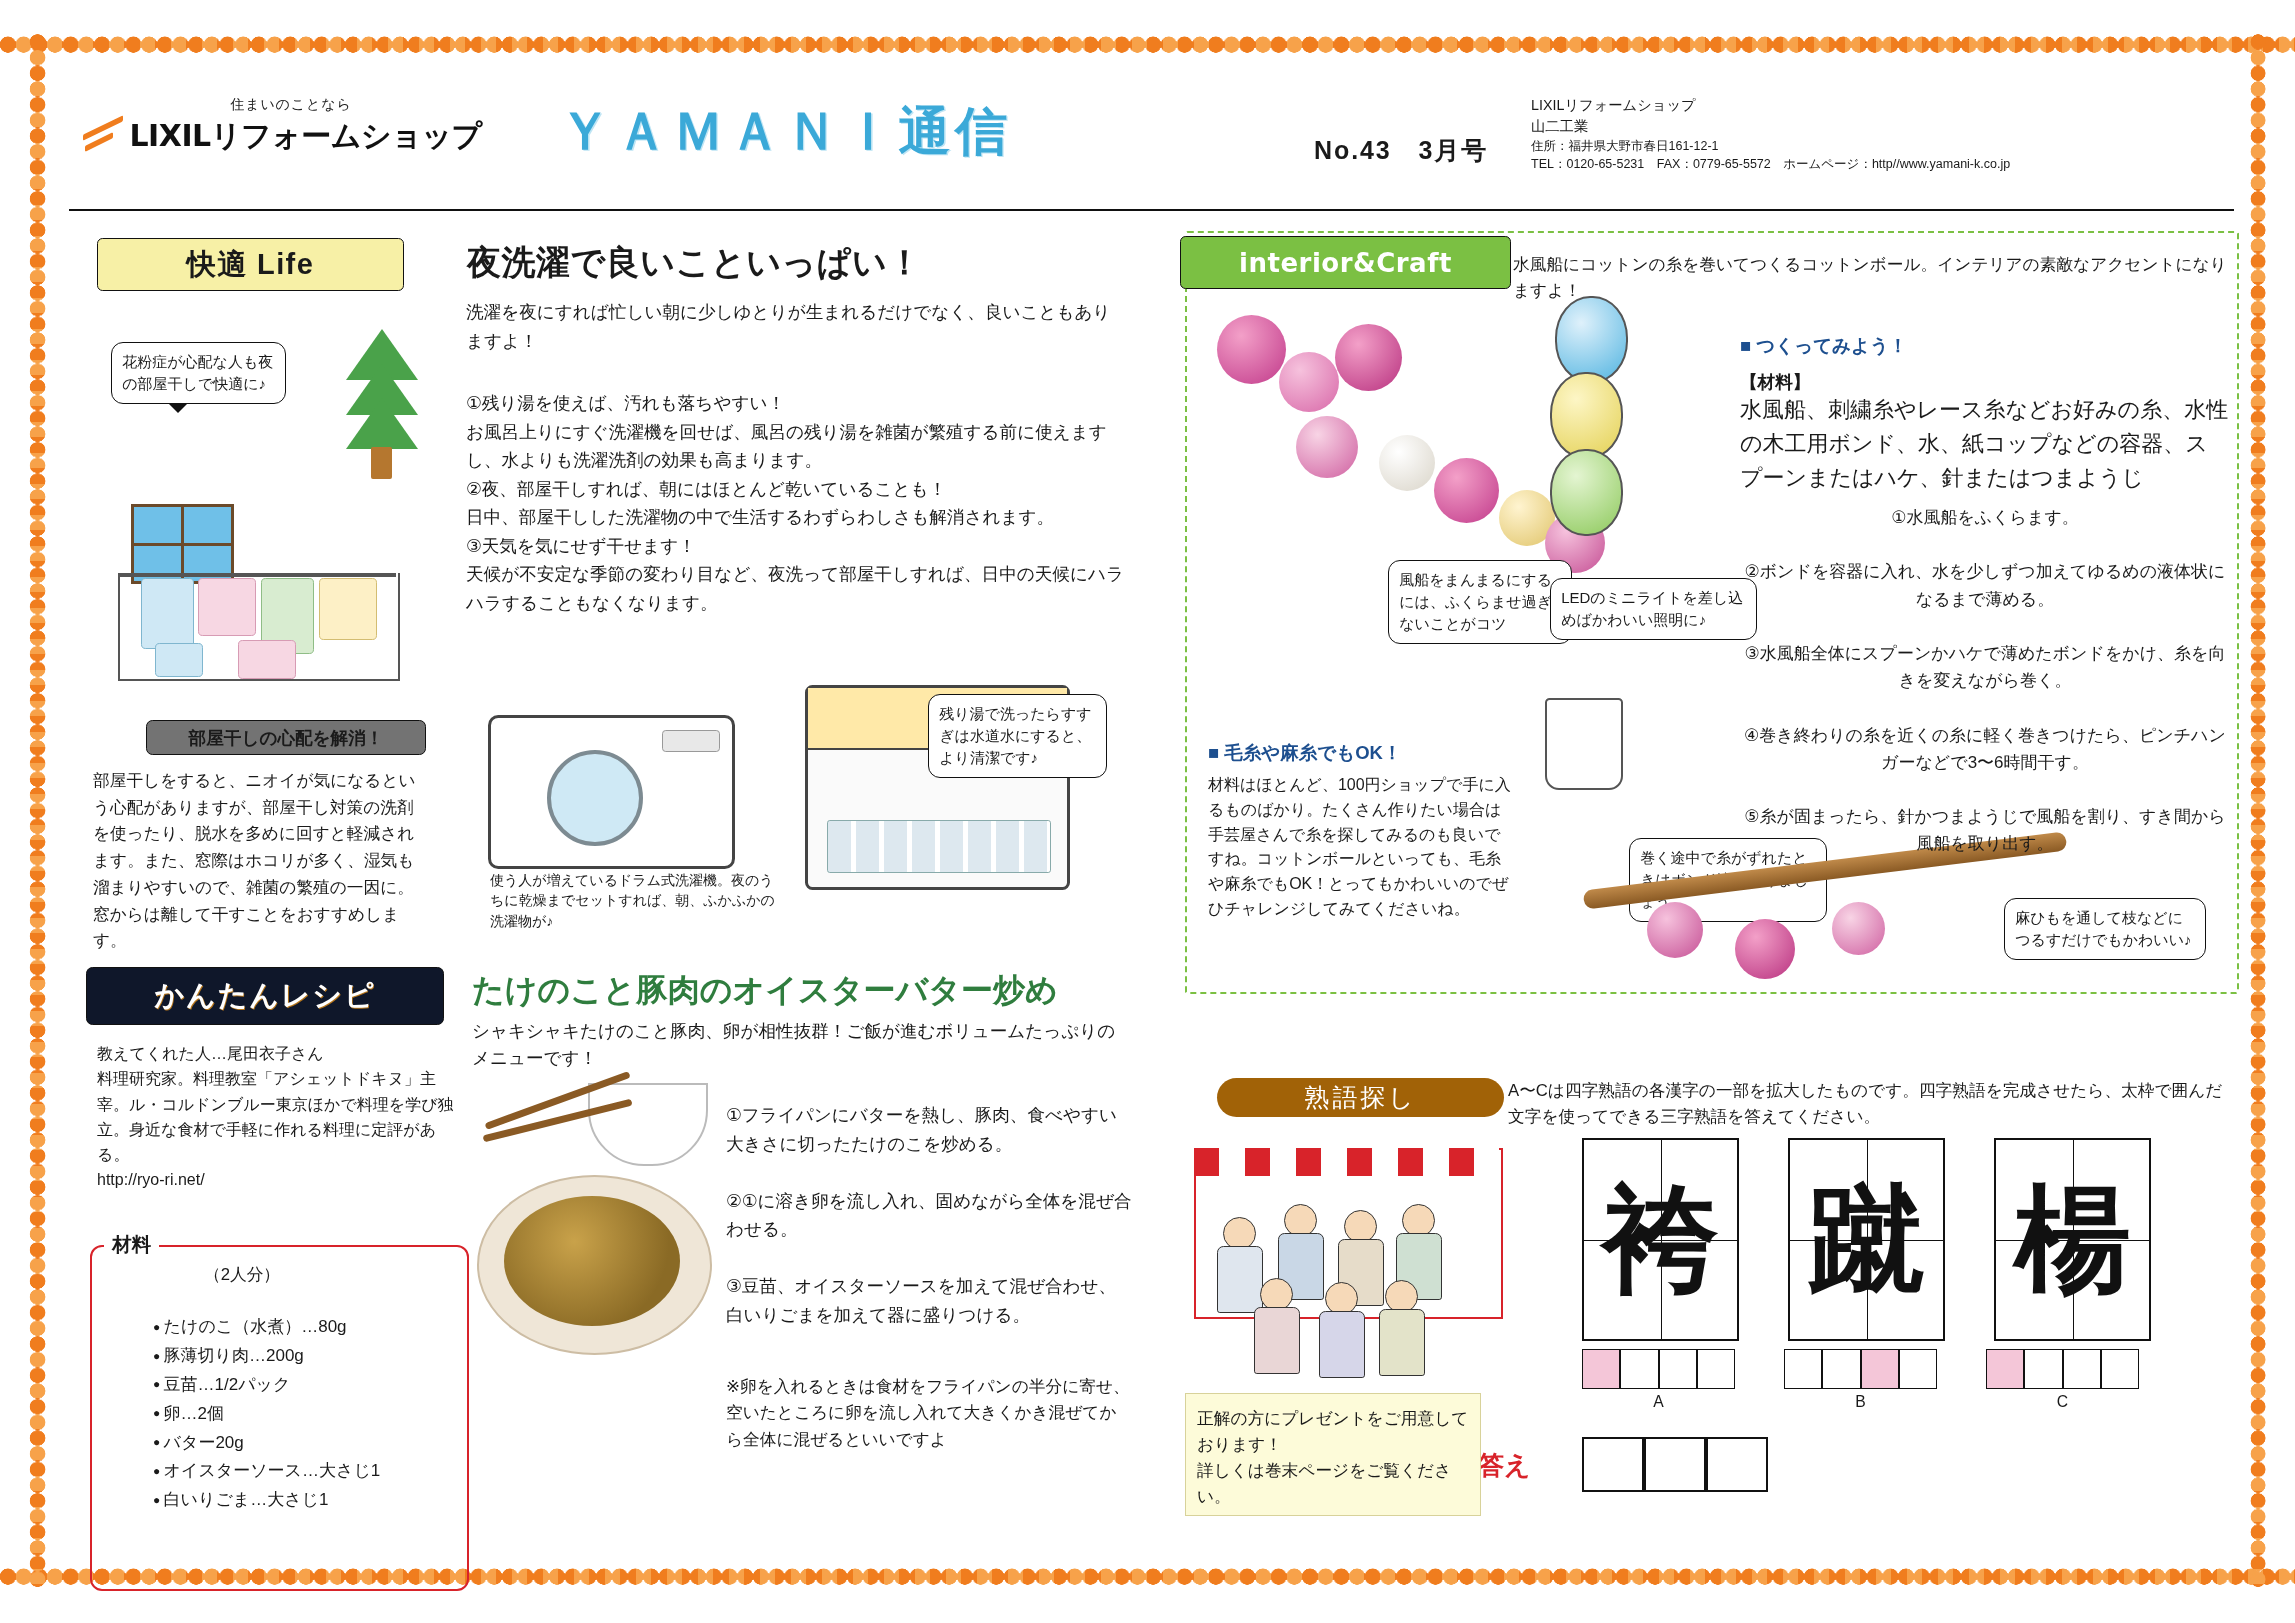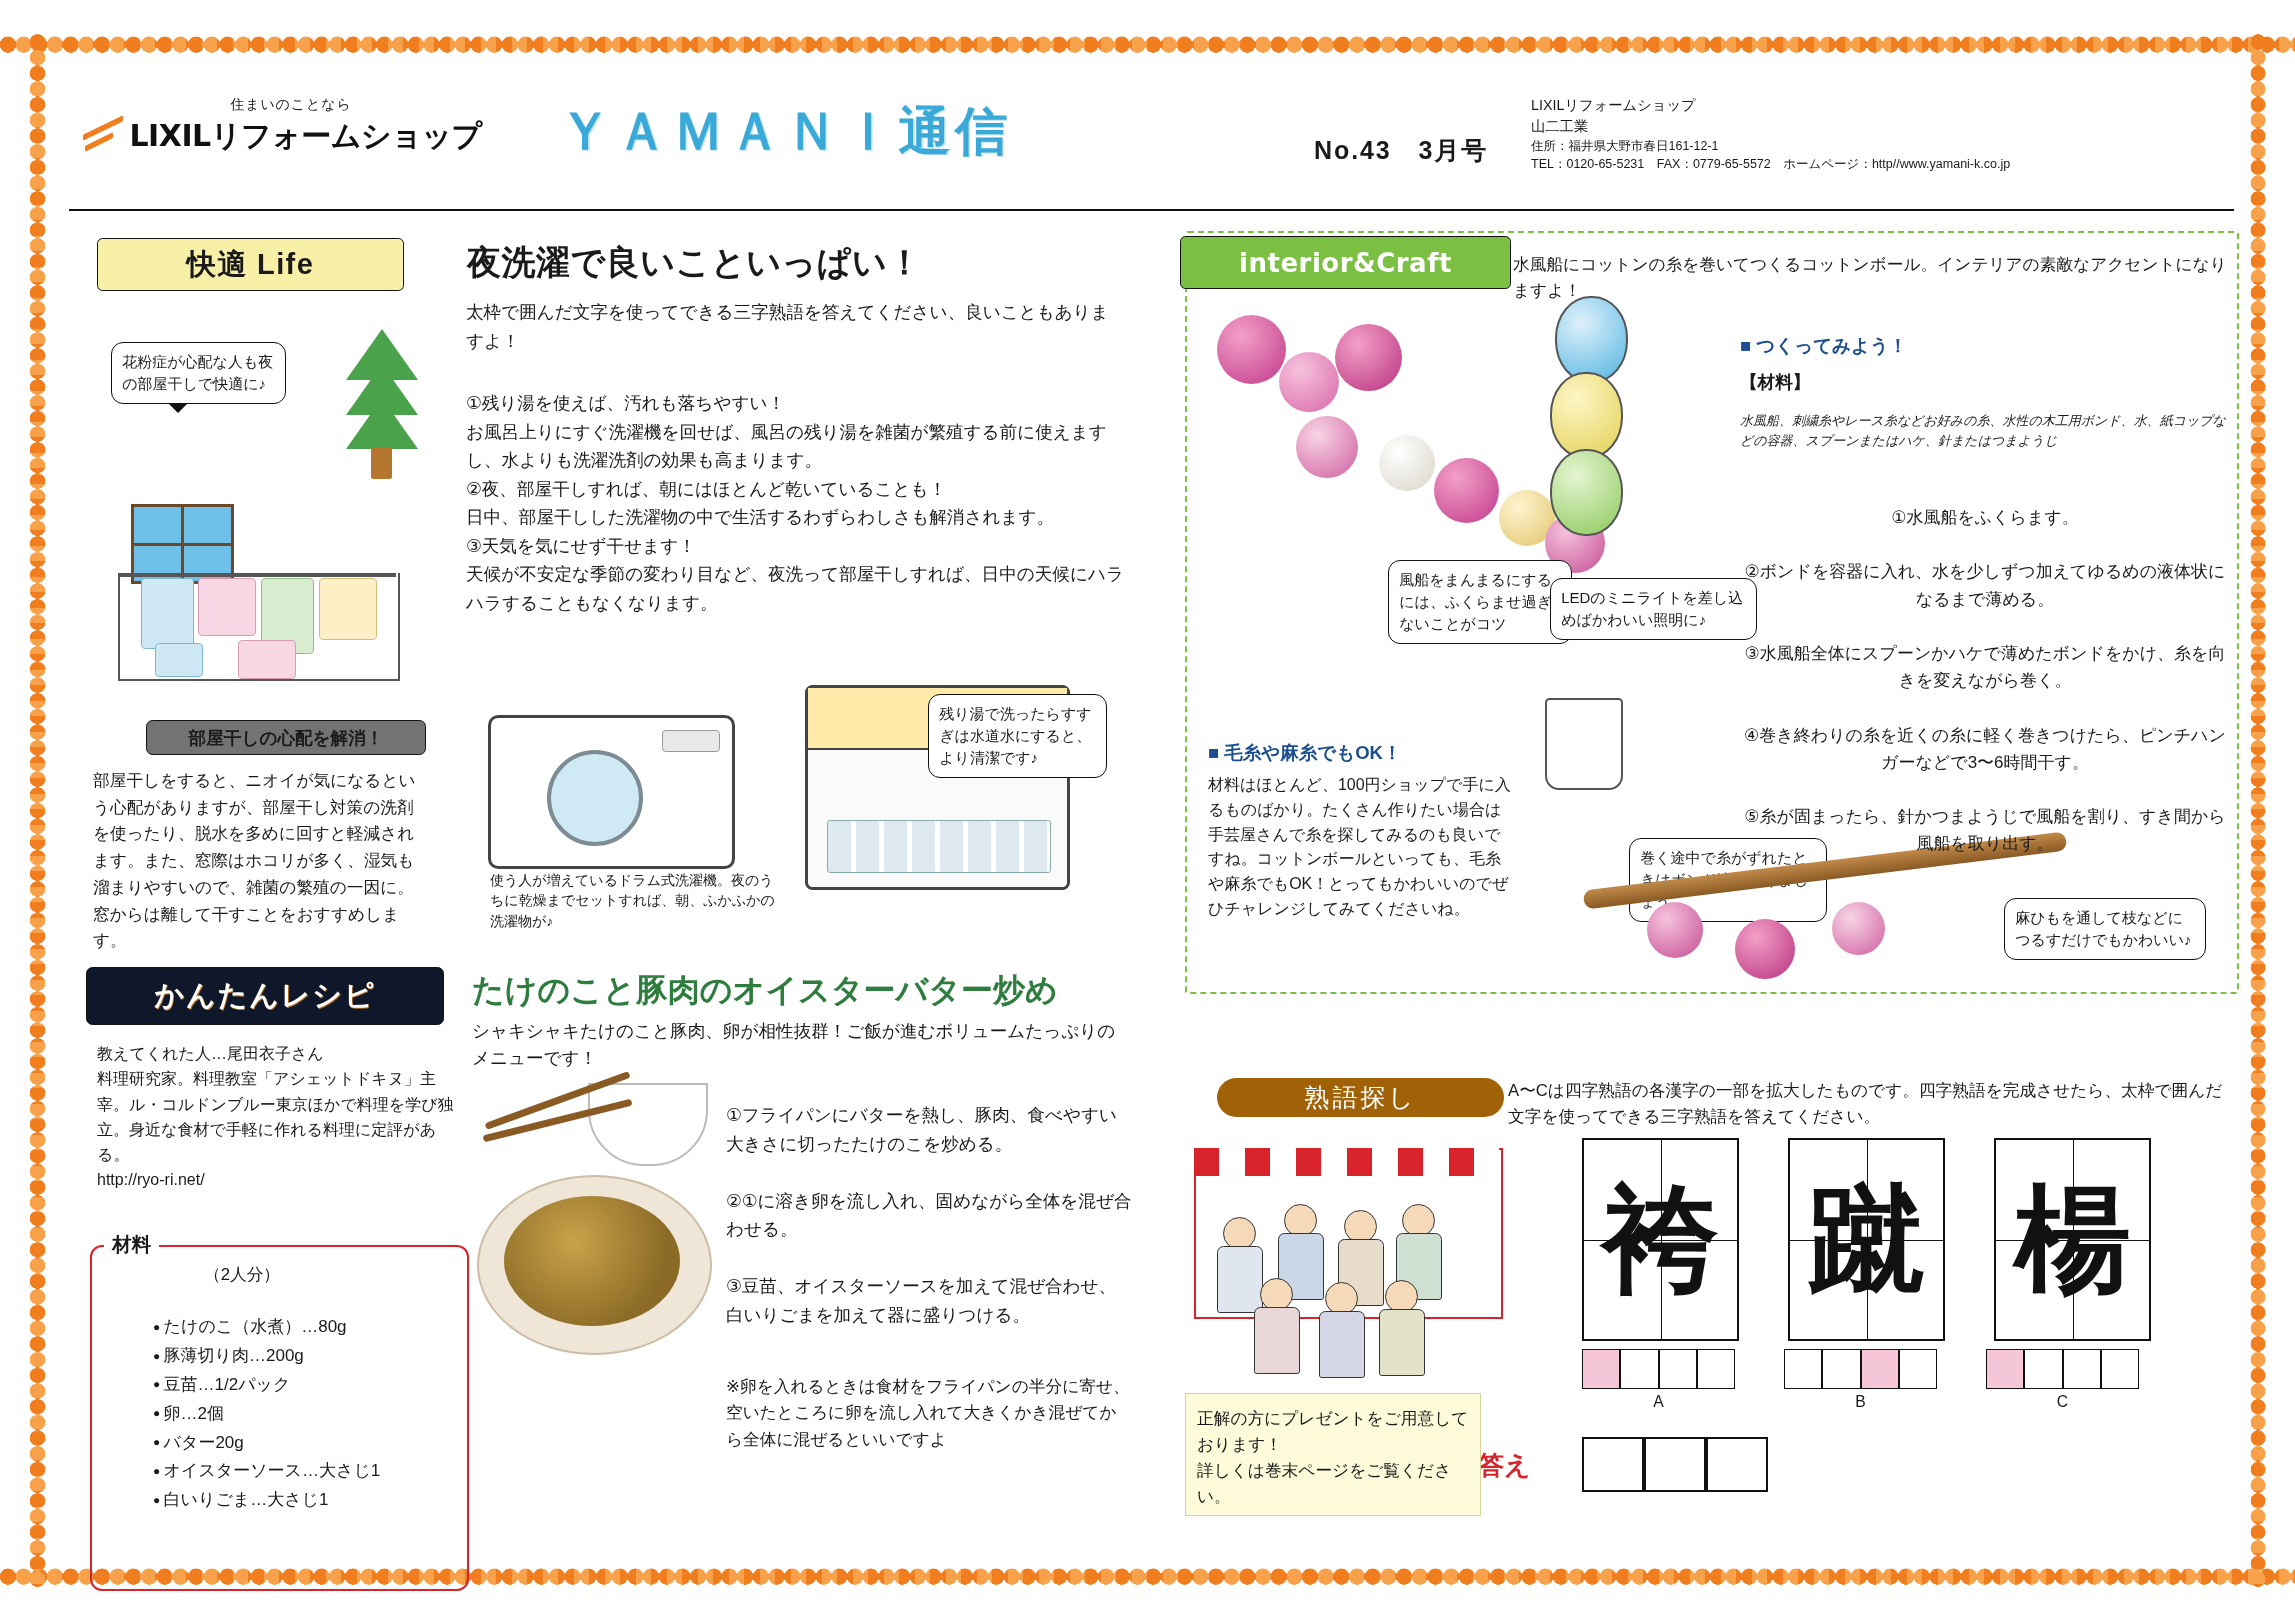--- a/index.html
+++ b/index.html
@@ -100,21 +100,21 @@
 
   
   .interior-lead{position:absolute;left:1513px;top:252px;width:722px;font-size:16.7px;line-height:1.55;}
   .interior-dashed{position:absolute;left:1185px;top:231px;width:1050px;height:759px;
        border:2.3px dashed #7bc043;border-radius:2.8px;}
   .sub-head{position:absolute;font-weight:bold;font-size:18.5px;color:#1d4f8f;}
   .sub-head:before{content:"■ ";color:#1d4f8f;}
   .sh1{left:1740px;top:333px;}
   .sh2{left:1208px;top:740px;color:#1d4f8f;text-align:right;}
   .mat-title{position:absolute;left:1740px;top:370px;font-size:17.6px;font-weight:bold;}
-  .t-materials{left:1740px;top:411px;width:490px;font-size:13px;line-height:1.55;font-style:italic;}
+  .t-materials{left:1740px;top:393px;width:490px;font-size:22px;line-height:1.55;}
   .t-steps{left:1740px;top:504px;width:490px;font-size:17px;line-height:1.6;text-align:center;}
   .t-yarn{left:1208px;top:773px;width:305px;font-size:16px;line-height:1.55;}
 
   
   .t-author{left:97px;top:1041px;width:366px;font-size:16px;line-height:1.58;}
   .recipe-lead{left:472px;top:1018px;width:657px;font-size:17.6px;line-height:1.55;}
   .t-rsteps{left:726px;top:1101px;width:407px;font-size:17.6px;line-height:1.62;}
   .t-rnote{left:726px;top:1374px;width:407px;font-size:16.7px;line-height:1.58;}
 
   .mat-box{position:absolute;left:90px;top:1245px;width:375px;height:342px;
@@ -245,21 +245,21 @@
       <div>LIXILリフォームショップ</div>
       <div>山二工業</div>
       <div class="small">住所：福井県大野市春日161-12-1</div>
       <div class="small">TEL：0120-65-5231　FAX：0779-65-5572　ホームページ：http//www.yamani-k.co.jp</div>
     </div>
   </div>
   <div class="rule"></div>
 
   <div class="tag tag-comfort">快適 Life</div>
   <div class="headline h-night">夜洗濯で良いこといっぱい！</div>
-  <div class="body-text t-intro" style="white-space:pre-line">太枠で囲んだ文字を使ってできる三字熟語を答えてください、良いこともありますよ！</div>
+  <div class="body-text t-intro" style="white-space:pre-line">洗濯を夜にすれば忙しい朝に少しゆとりが生まれるだけでなく、良いこともありますよ！</div>
   <div class="body-text t-list" style="white-space:pre-line">①残り湯を使えば、汚れも落ちやすい！
 お風呂上りにすぐ洗濯機を回せば、風呂の残り湯を雑菌が繁殖する前に使えますし、水よりも洗濯洗剤の効果も高まります。
 ②夜、部屋干しすれば、朝にはほとんど乾いていることも！
 日中、部屋干しした洗濯物の中で生活するわずらわしさも解消されます。
 ③天気を気にせず干せます！
 天候が不安定な季節の変わり目など、夜洗って部屋干しすれば、日中の天候にハラハラすることもなくなります。</div>
 
   <div class="balloon b1">花粉症が心配な人も夜の部屋干しで快適に♪</div>
 
   <div class="tree">

